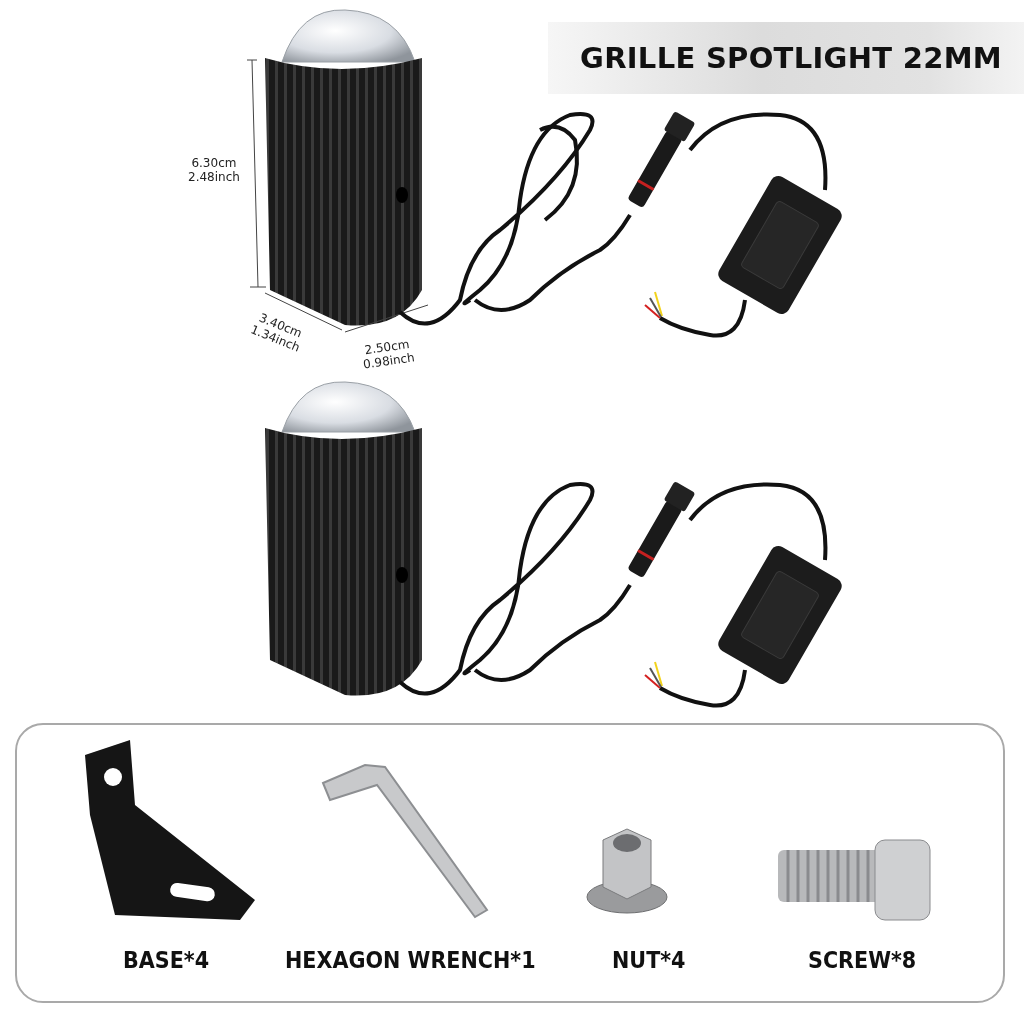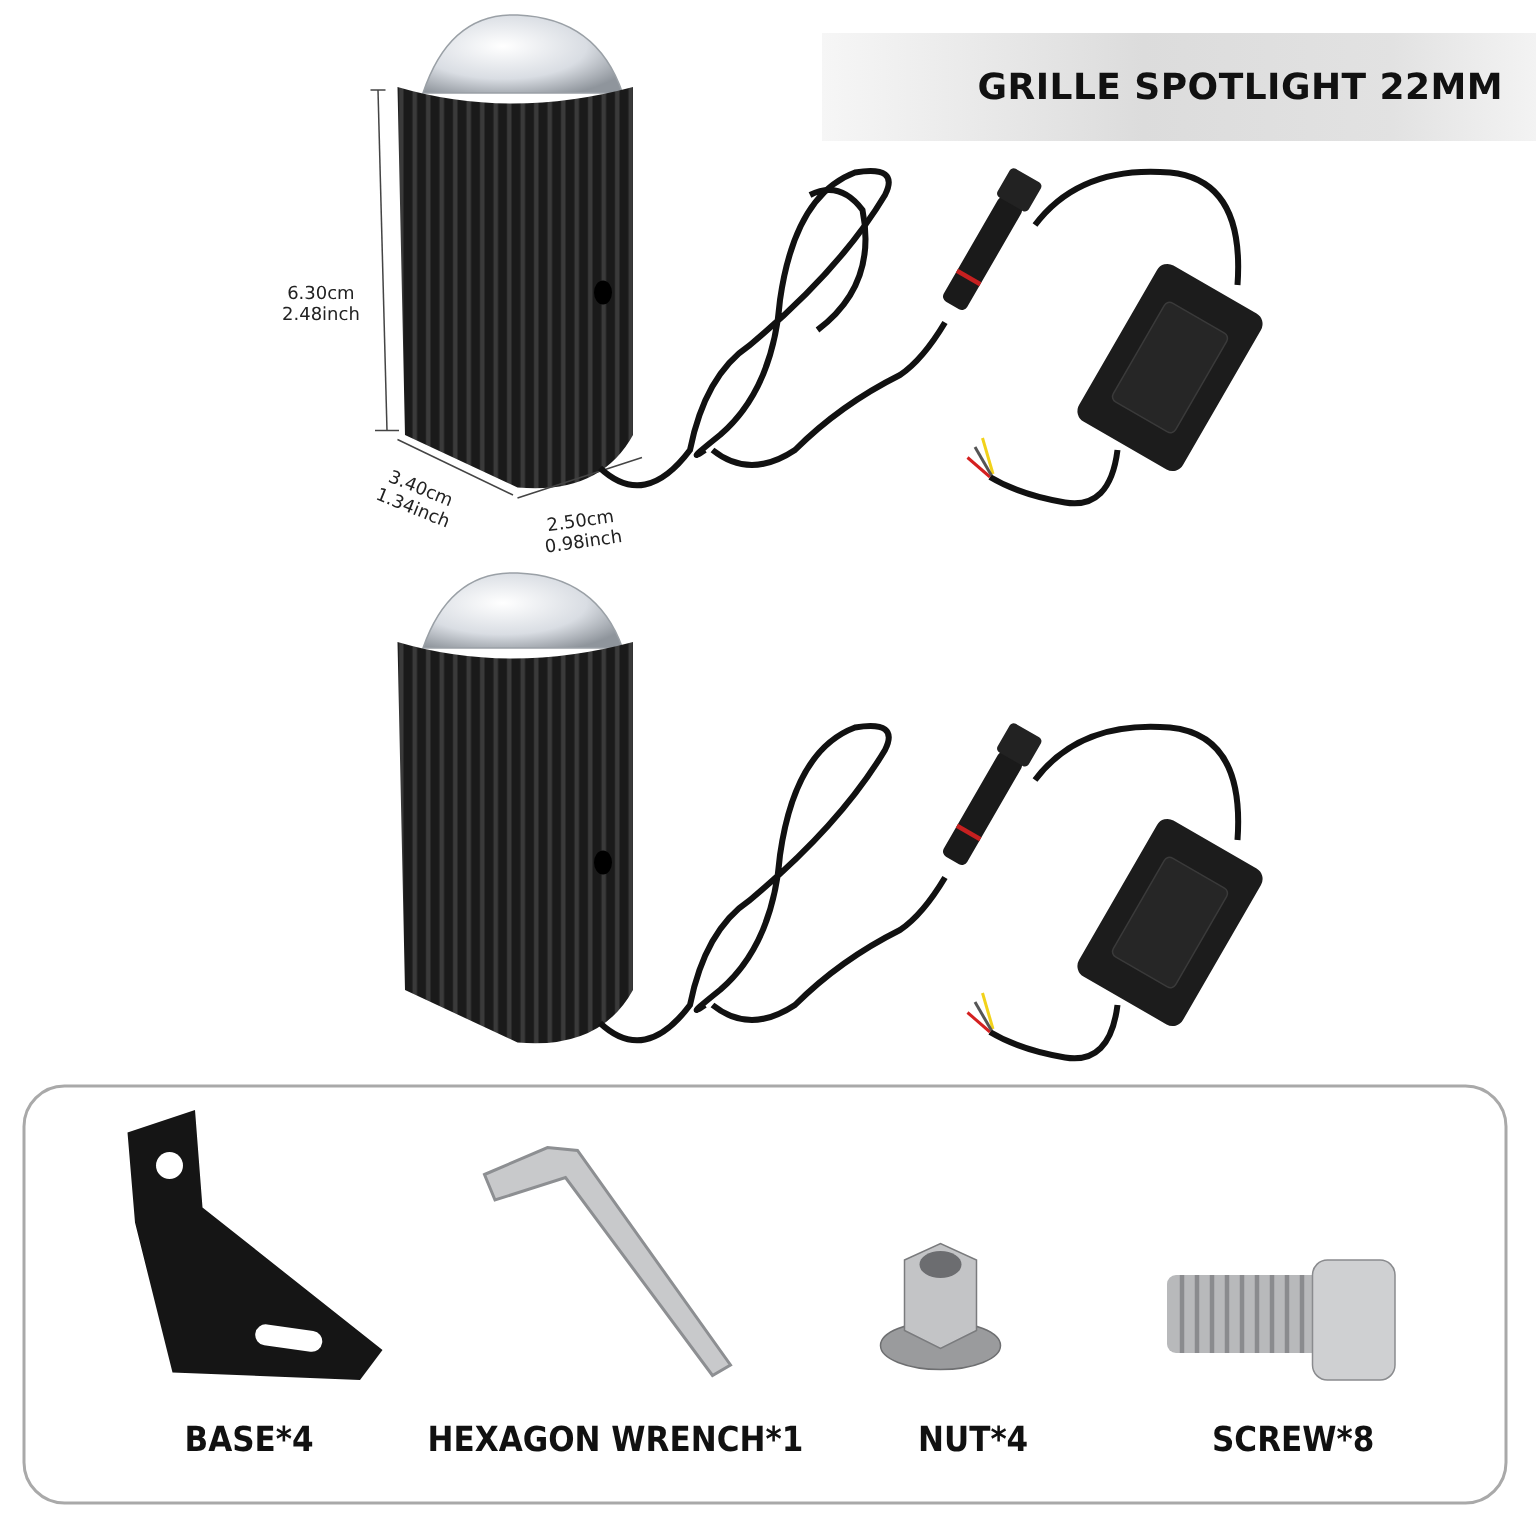--- a/index.html
+++ b/index.html
@@ -1,21 +1,21 @@
 <!DOCTYPE html>
 <html><head>
 <meta charset="utf-8">
 <style>
   html, body { margin:0; padding:0; }
   body { width:1024px; height:1024px; background:#ffffff; position:relative; overflow:hidden;
          font-family: "DejaVu Sans", sans-serif; }
   .title-banner { position:absolute; left:548px; top:22px; width:476px; height:72px;
     background: linear-gradient(90deg, #f6f6f6 0%, #dcdcdc 45%, #e2e2e2 80%, #f3f3f3 100%);
     display:flex; align-items:center; justify-content:flex-end; box-sizing:border-box; padding-right:22px; }
-  .title-text { font-family:"DejaVu Sans", sans-serif; font-weight:bold; font-size:24px; color:#111; letter-spacing:0.3px; }
+  .title-text { font-family:"DejaVu Sans", sans-serif; font-weight:bold; font-size:29px; color:#111; letter-spacing:0.3px; }
   .product { position:absolute; }
   .product svg { overflow:visible; }
   .dim { position:absolute; font-family:"DejaVu Sans", sans-serif; font-size:12px; color:#222; line-height:14px; text-align:center; }
   .dim span { display:block; }
   .acc-panel { position:absolute; left:15px; top:723px; width:990px; height:280px; border:2px solid #a9a9a9; border-radius:28px; box-sizing:border-box; background:#fff; }
   .acc-label { position:absolute; top:947px; font-family:"DejaVu Sans", sans-serif; font-weight:bold; font-size:23px; color:#111; white-space:nowrap; transform:scaleX(0.9); transform-origin:left center; }
   .acc-item { position:absolute; }
 </style>
 </head>
 <body>
@@ -67,21 +67,21 @@
 
     <g transform="translate(780,245) rotate(30)">
       <rect x="-40" y="-60" width="80" height="120" rx="8" fill="#1c1c1c"></rect>
       <rect x="-24" y="-38" width="48" height="76" rx="4" fill="#262626" stroke="#3a3a3a"></rect>
     </g>
 
     <line x1="660" y1="318" x2="645" y2="305" stroke="#d42020" stroke-width="2"></line>
     <line x1="662" y1="316" x2="655" y2="292" stroke="#f2d21a" stroke-width="2"></line>
     <line x1="661" y1="317" x2="650" y2="298" stroke="#555" stroke-width="2"></line>
   </svg>
-  <div class="dim" style="left:188px;top:156px;margin-top:32px;">
+  <div class="dim" style="left:188px;top:156px;">
     <span>6.30cm</span>
     <span>2.48inch</span>
   </div>
   <div class="dim" style="left:252px;top:318px;transform:rotate(22deg);">
     <span>3.40cm</span>
     <span>1.34inch</span>
   </div>
   <div class="dim" style="left:362px;top:340px;transform:rotate(-8deg);">
     <span>2.50cm</span>
     <span>0.98inch</span>

